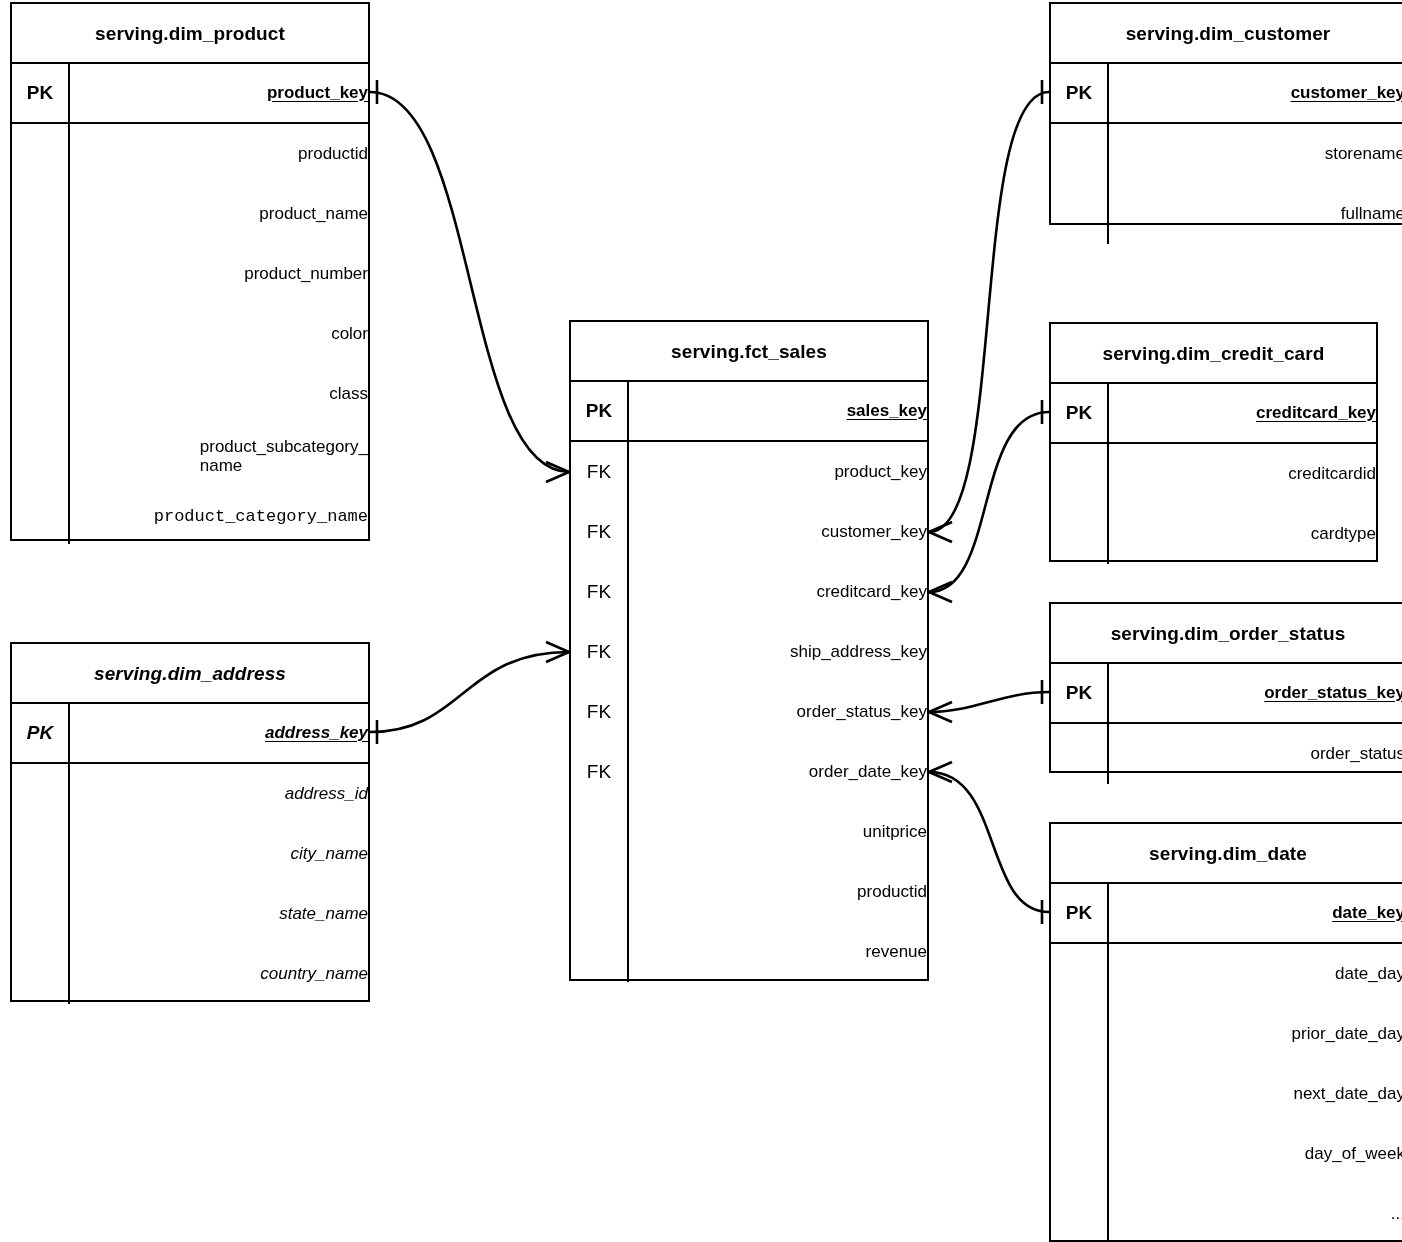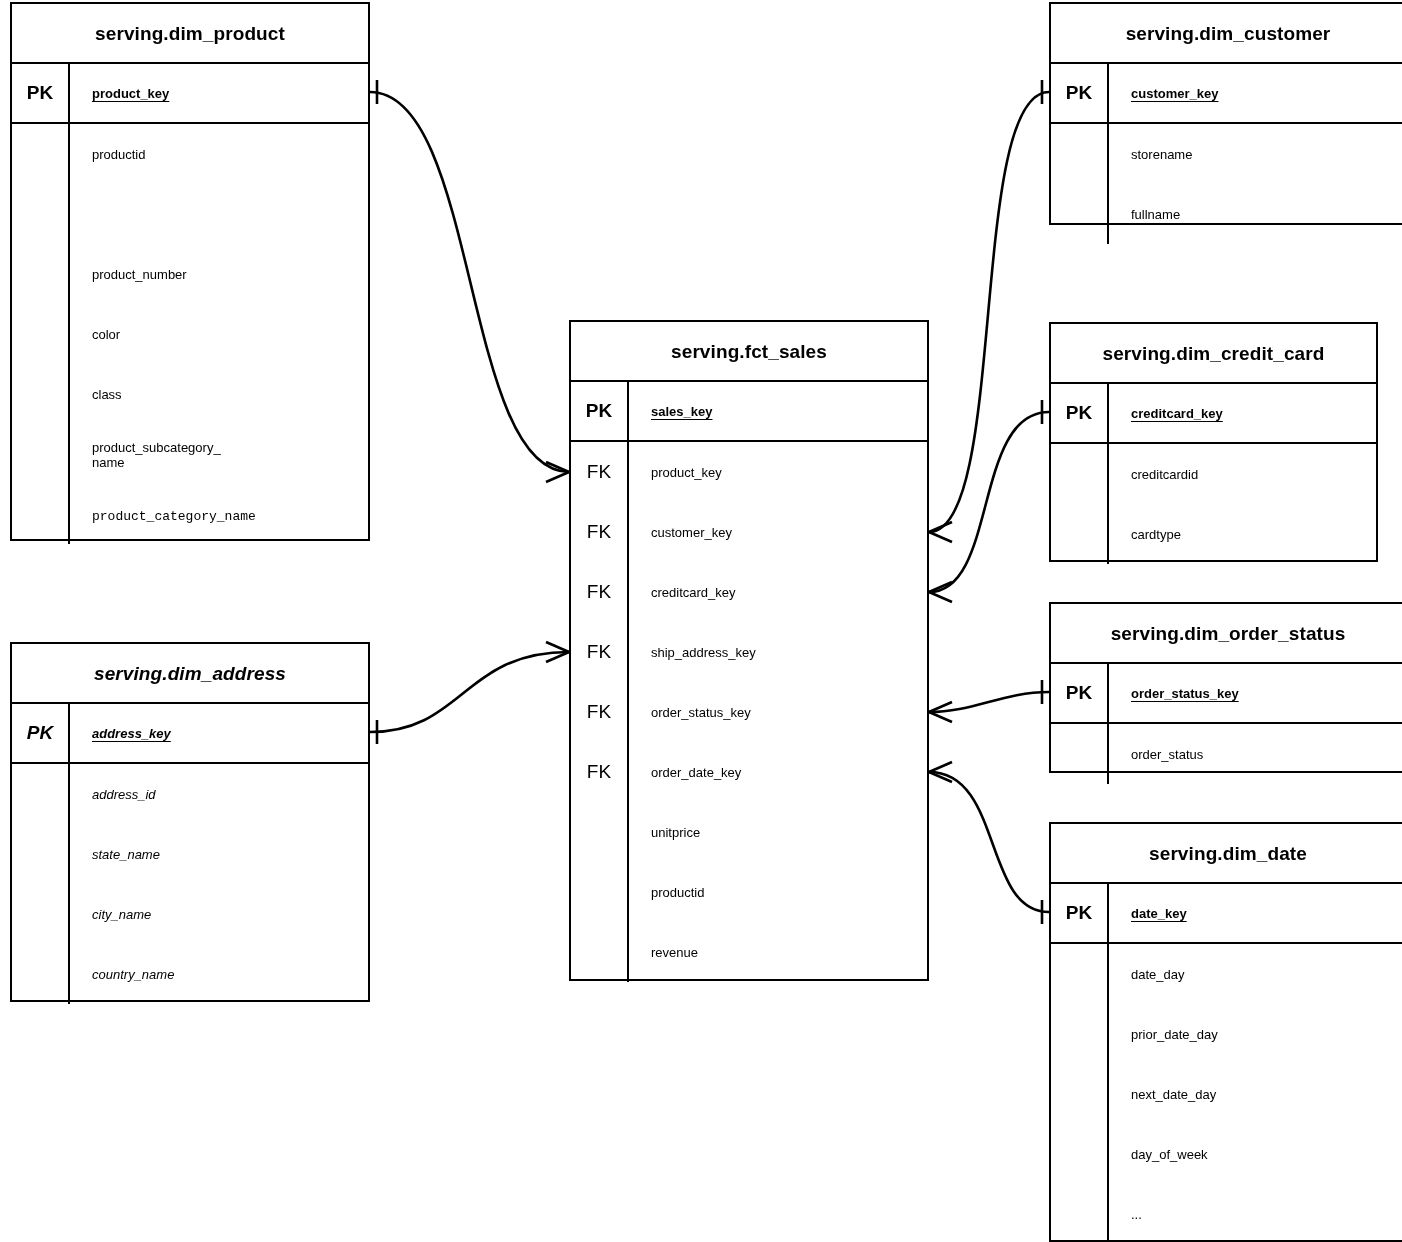--- a/index.html
+++ b/index.html
@@ -71,23 +71,24 @@
     font-weight: bold;
   }
   .ent-row.attr .key-cell {
     font-weight: normal;
   }
   .field-cell {
     flex: 1 1 auto;
     display: flex;
     align-items: center;
     padding-left: 22px;
-    font-size: 13px;
+    font-size: 17px;
     box-sizing: border-box;
     white-space: nowrap;
+    justify-content: flex-end;
   }
   .pk-name {
     font-weight: bold;
     text-decoration: underline;
     text-underline-offset: 3px;
   }
   
   .attr-block {
     box-sizing: border-box;
   }
@@ -163,20 +164,21 @@
         <span class="pk-name">product_key</span>
       </div>
     </div>
     <div class="attr-block">
       <div class="ent-row attr">
         <div class="key-cell"></div>
         <div class="field-cell">productid</div>
       </div>
       <div class="ent-row attr">
         <div class="key-cell"></div>
+        <div class="field-cell">product_name</div>
       </div>
       <div class="ent-row attr">
         <div class="key-cell"></div>
         <div class="field-cell">product_number</div>
       </div>
       <div class="ent-row attr">
         <div class="key-cell"></div>
         <div class="field-cell">color</div>
       </div>
       <div class="ent-row attr">
@@ -203,25 +205,25 @@
         <span class="pk-name">address_key</span>
       </div>
     </div>
     <div class="attr-block">
       <div class="ent-row attr">
         <div class="key-cell"></div>
         <div class="field-cell">address_id</div>
       </div>
       <div class="ent-row attr">
         <div class="key-cell"></div>
+        <div class="field-cell">city_name</div>
+      </div>
+      <div class="ent-row attr">
+        <div class="key-cell"></div>
         <div class="field-cell">state_name</div>
-      </div>
-      <div class="ent-row attr">
-        <div class="key-cell"></div>
-        <div class="field-cell">city_name</div>
       </div>
       <div class="ent-row attr">
         <div class="key-cell"></div>
         <div class="field-cell">country_name</div>
       </div>
     </div>
   </div>
 
   <div class="entity" style="left:561px; top:320px; width:360px; height:661px;">
     <div class="ent-header">serving.fct_sales</div>

